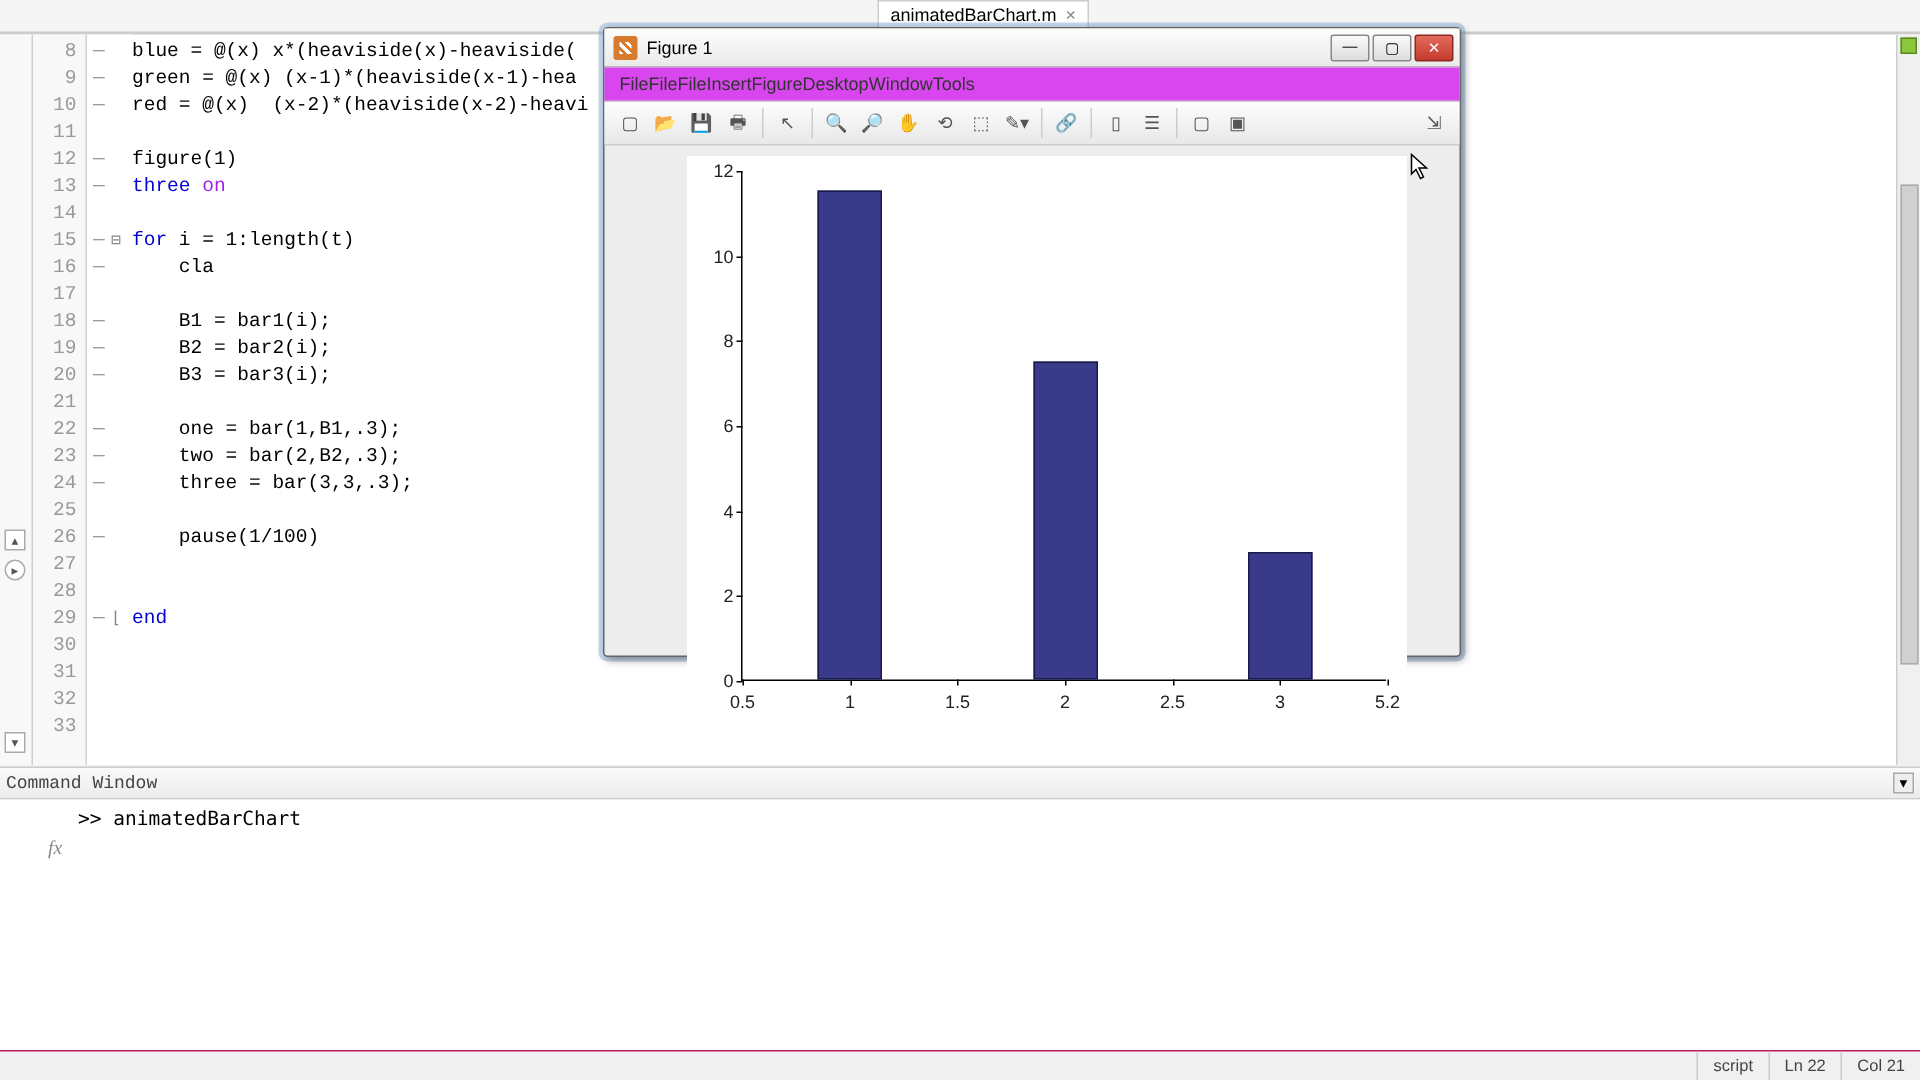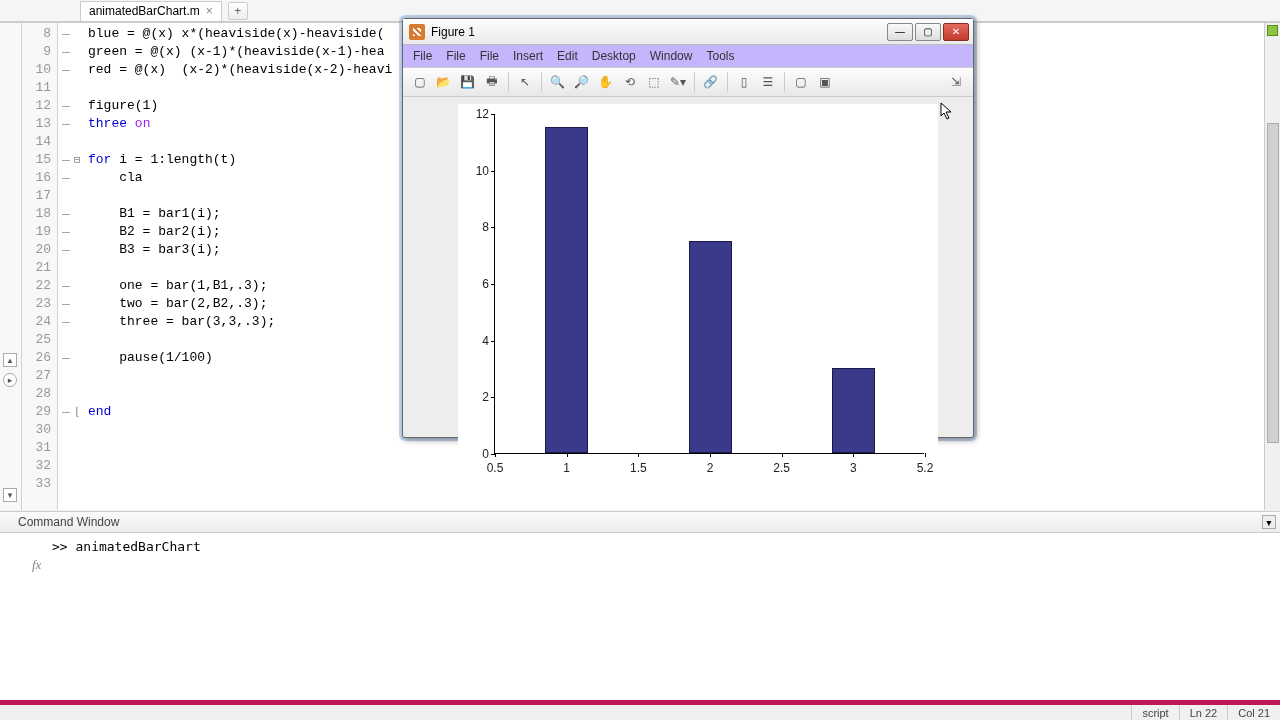--- a/index.html
+++ b/index.html
@@ -13,21 +13,22 @@
   position: relative;
 }
 
 
 .tab-bar {
   display: flex;
   align-items: center;
   height: 22px;
   background: #f5f5f5;
   border-bottom: 1px solid #ccc;
-  padding-left: 80px;
+  padding-left: 31px;
+  flex-direction: column;
 }
 .tab {
   display: flex;
   align-items: center;
   padding: 2px 8px;
   background: #fff;
   border: 1px solid #ccc;
   border-bottom: none;
   height: 20px;
   gap: 6px;
@@ -150,22 +151,23 @@
 
 .cmd-title {
   position: absolute;
   left: 0;
   right: 0;
   bottom: 187px;
   height: 22px;
   background: linear-gradient(#fafafa,#ececec);
   border-top: 1px solid #ccc;
   border-bottom: 1px solid #ccc;
-  padding: 3px 18px;
+  padding: 3px 4px;
   color: #444;
+  font-family: Liberation Mono, monospace;
 }
 .cmd-body {
   position: absolute;
   left: 0;
   right: 0;
   bottom: 20px;
   height: 167px;
   background: #fff;
   font-family: Consolas, monospace;
   font-size: 13px;
@@ -189,21 +191,21 @@
   font-style: italic;
   color: #888;
 }
 
 
 .status {
   position: absolute;
   left: 0; right: 0; bottom: 0;
   height: 20px;
   background: #f0f0f0;
-  border-top: 5px solid #be185d;
+  border-top: 1px solid #be185d;
   display: flex;
   align-items: center;
   font-size: 11px;
   color: #444;
 }
 .status > div { border-left: 1px solid #ccc; padding: 0 10px; height: 100%; display: flex; align-items: center; }
 .status-spacer { flex: 1; border: none !important; }
 
 
 .figure {
@@ -246,23 +248,22 @@
   border-radius: 2px;
   font-size: 10px;
 }
 .win-btn.close {
   background: linear-gradient(#e46a5e,#c43a2e);
   color: #fff;
   border-color: #8a2a20;
 }
 .fig-menubar {
   display: flex;
-  gap: 14px;
   padding: 4px 10px;
-  background: #c4b5fd;
+  background: #d946ef;
   border-bottom: 1px solid #ccc;
 }
 .fig-menubar span { color: #333; }
 .fig-toolbar {
   display: flex;
   align-items: center;
   gap: 2px;
   padding: 3px 6px;
   background: linear-gradient(#fdfdfd,#e8e8e8);
   border-bottom: 1px solid #ccc;
@@ -494,21 +495,21 @@
       <div class="win-btn">—</div>
       <div class="win-btn">▢</div>
       <div class="win-btn close">✕</div>
     </div>
   </div>
   <div class="fig-menubar" id="fmenu">
       <span>File</span>
       <span>File</span>
       <span>File</span>
       <span>Insert</span>
-      <span>Edit</span>
+      <span>Figure</span>
       <span>Desktop</span>
       <span>Window</span>
       <span>Tools</span>
     </div>
   <div class="fig-toolbar">
     <div class="tbtn">▢</div>
     <div class="tbtn">📂</div>
     <div class="tbtn">💾</div>
     <div class="tbtn">🖶</div>
     <div class="tsep"></div>

